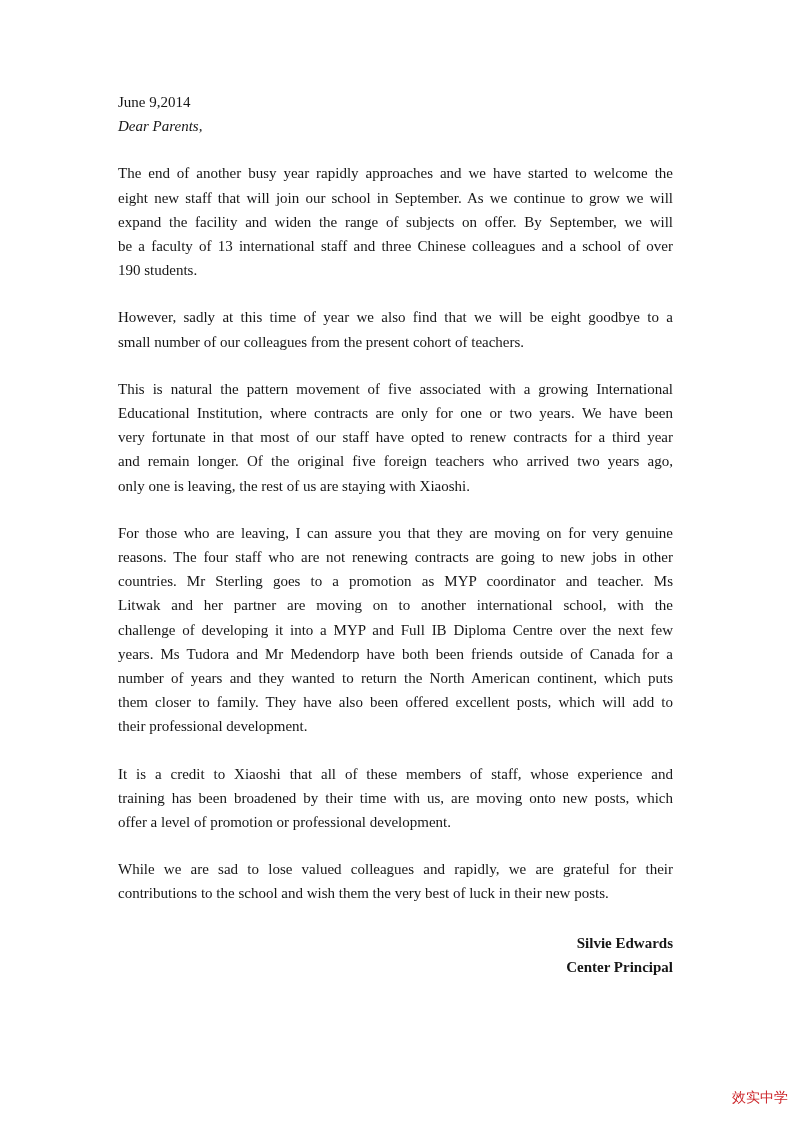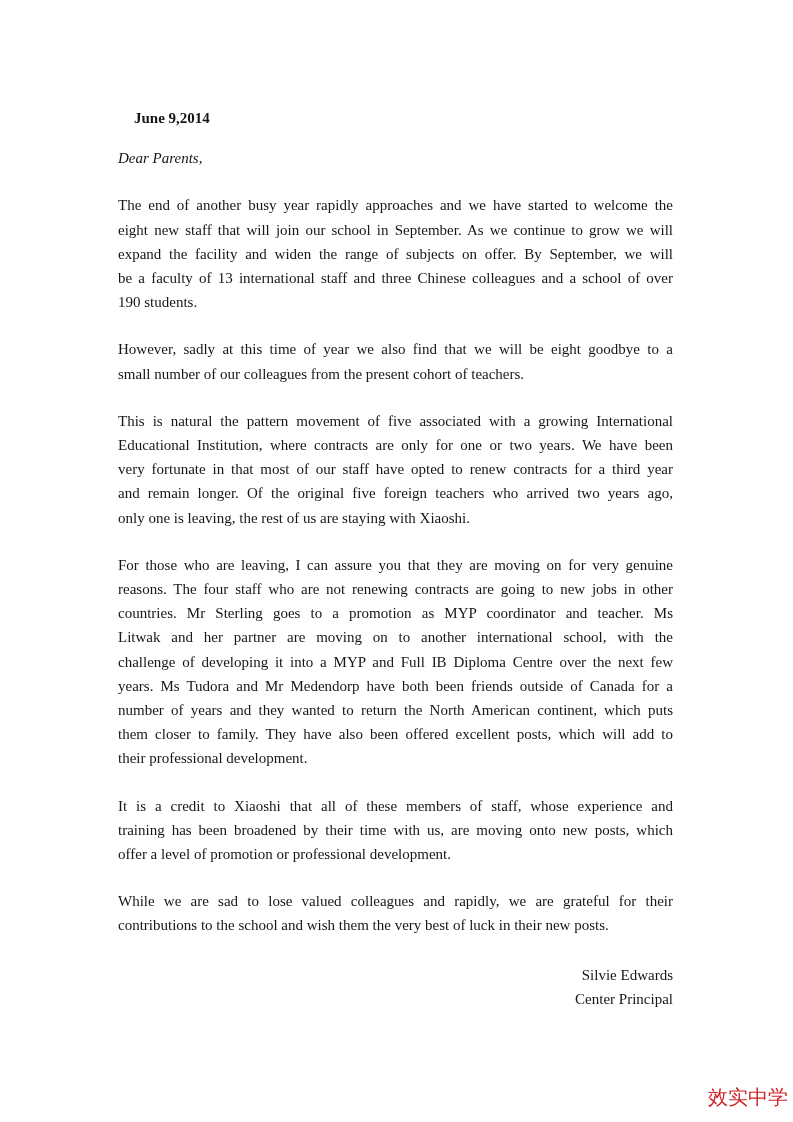--- a/index.html
+++ b/index.html
@@ -10,41 +10,41 @@
     background: #ffffff;
     overflow: hidden;
     font-family: "Liberation Serif", "DejaVu Serif", serif;
     font-size: 15px;
     line-height: 24.2px;
     color: #161616;
   }
   .content {
     padding: 90px 120px 0 118px; 
   }
-  .date-line { margin: 16px; font-weight: bold; }
+  .date-line { margin: 0; }
   .salutation { margin: 0 0 23px 0; font-style: italic; }
   .para { margin: 0 0 23px 0; }
   .line {
     text-align: justify;
     text-align-last: justify;
   }
   .line.last {
     text-align: left;
     text-align-last: left;
   }
   .signature {
     margin-top: 25px;
     text-align: right;
   }
-  .sig-line { margin: 0; }
+  .sig-line { margin: 0; font-weight: bold; }
   .watermark {
     position: absolute;
     right: 5px;
     bottom: 13px;
-    font-size: 20px;
+    font-size: 14px;
     font-family: "DejaVu Sans", sans-serif;
     letter-spacing: 0px;
   }
 </style>
 </head>
 <body>
 
 <div class="page">
   <div class="content">
 

